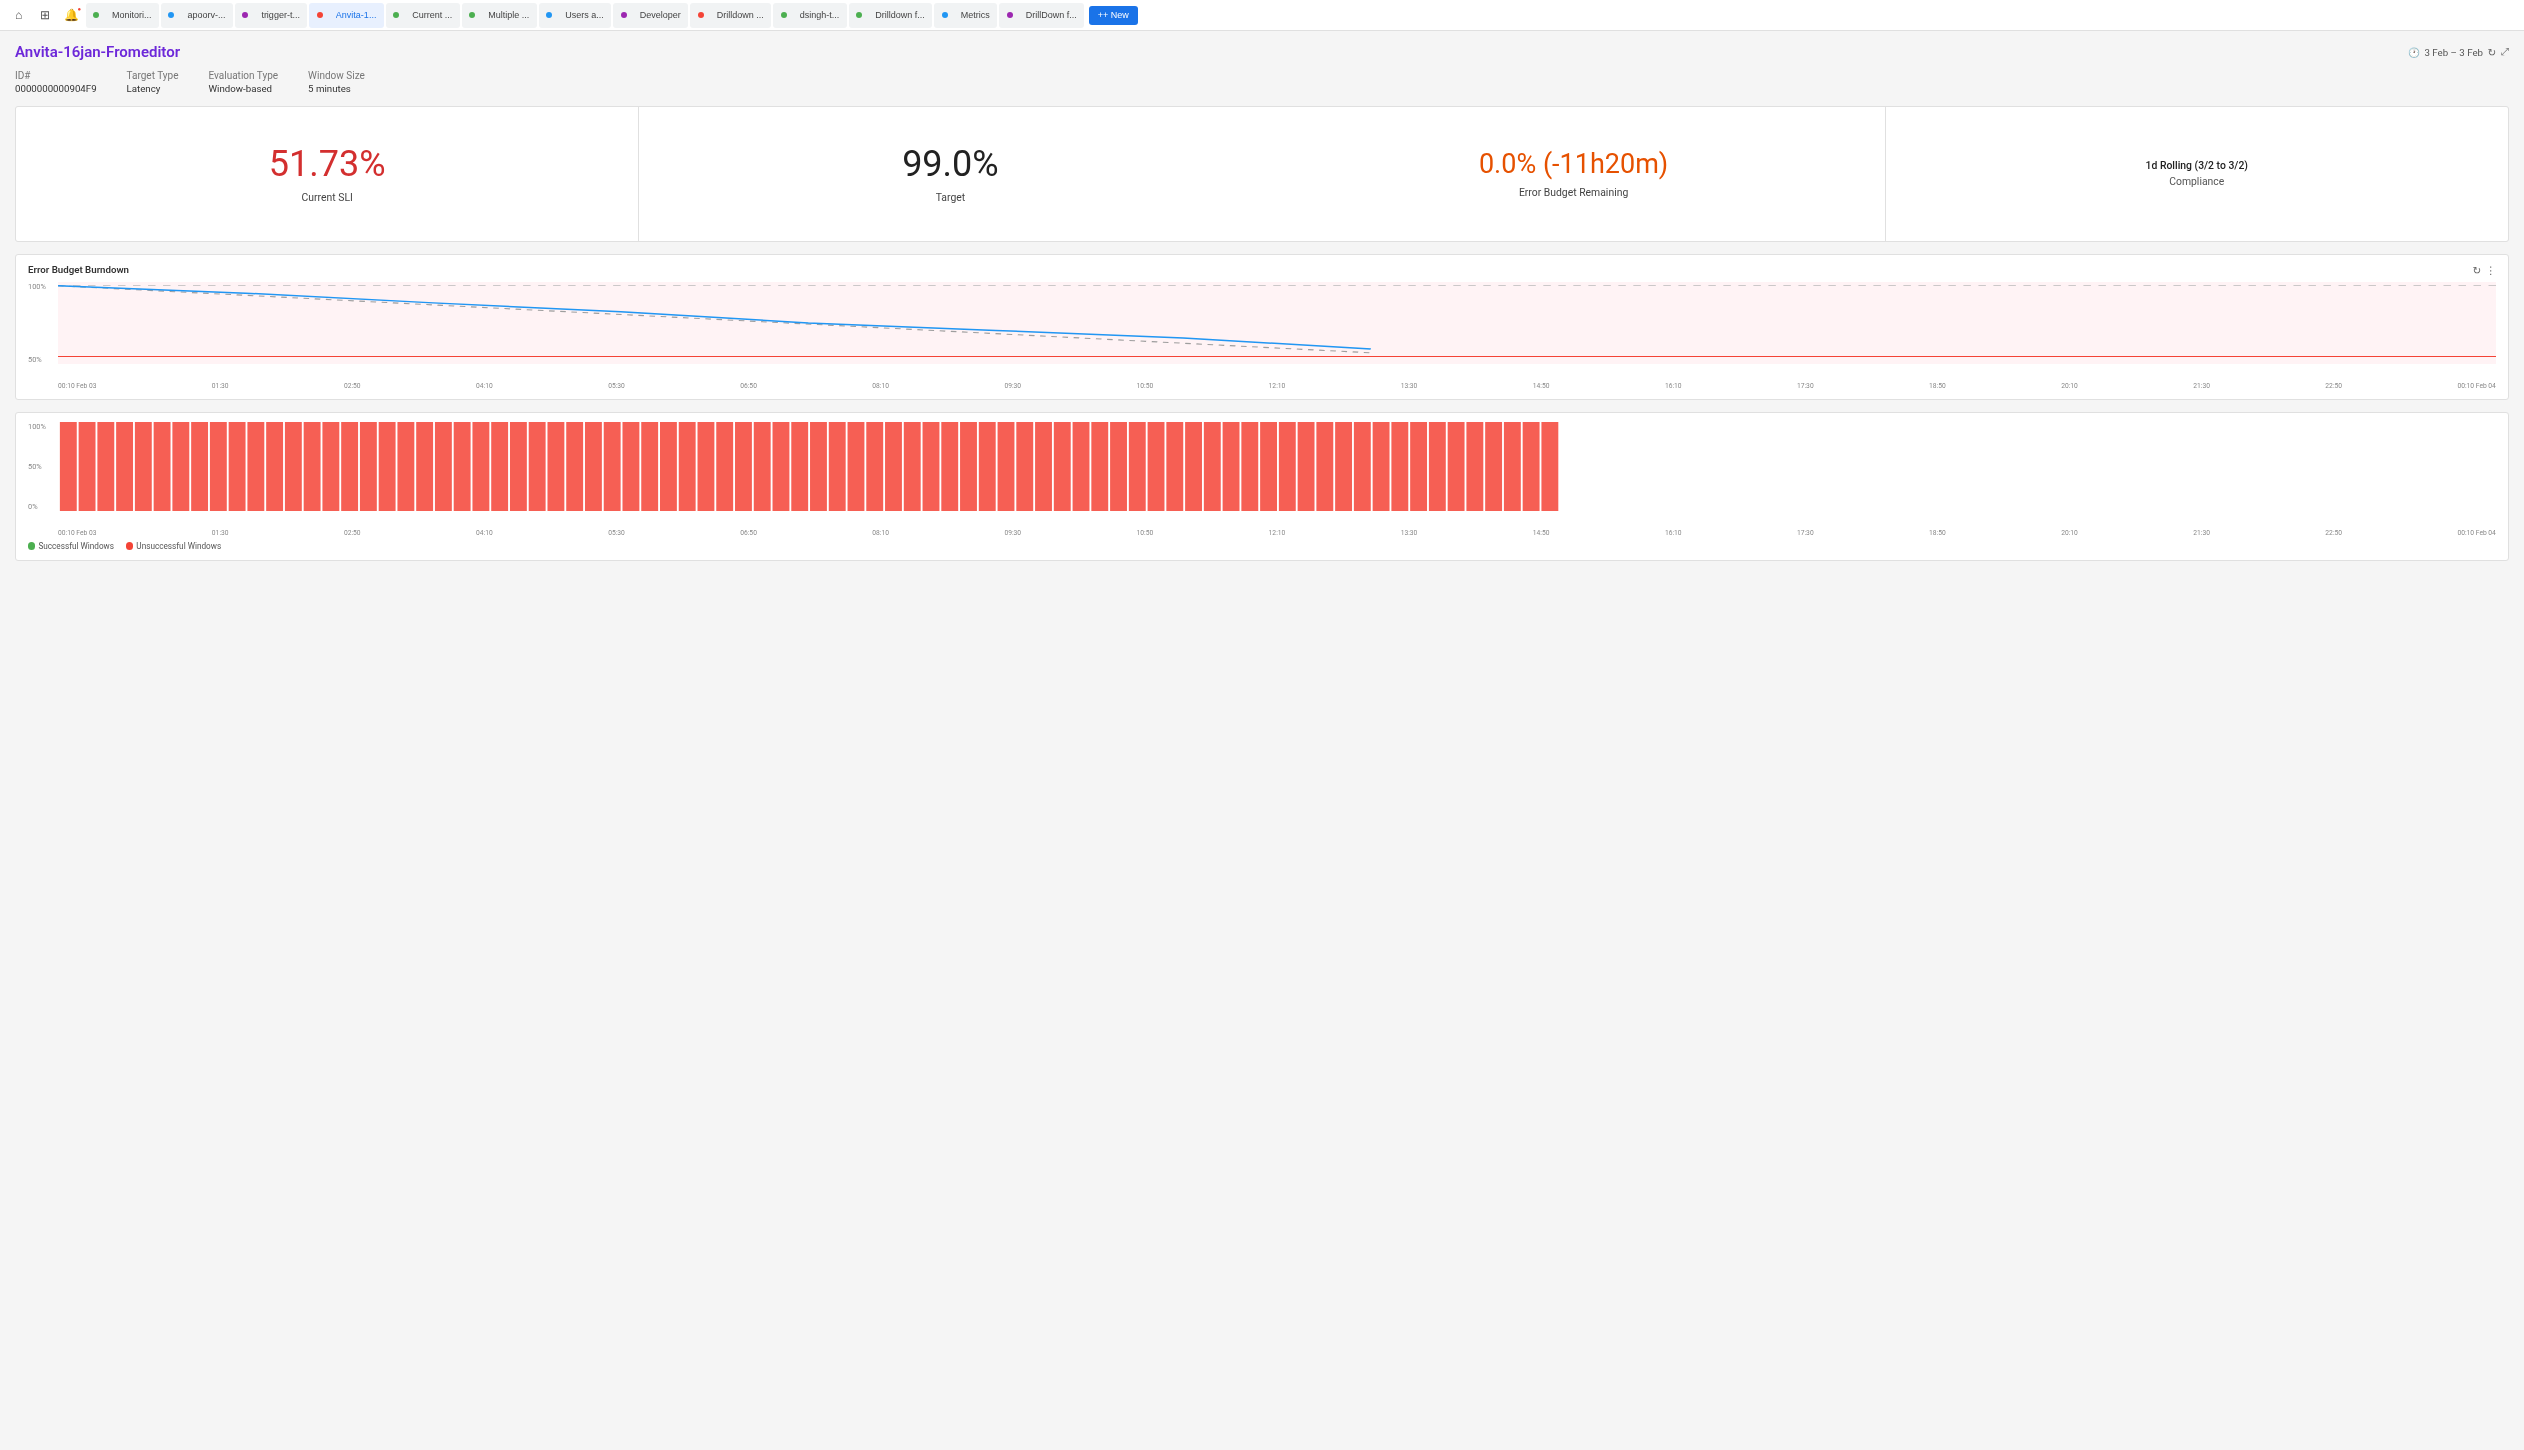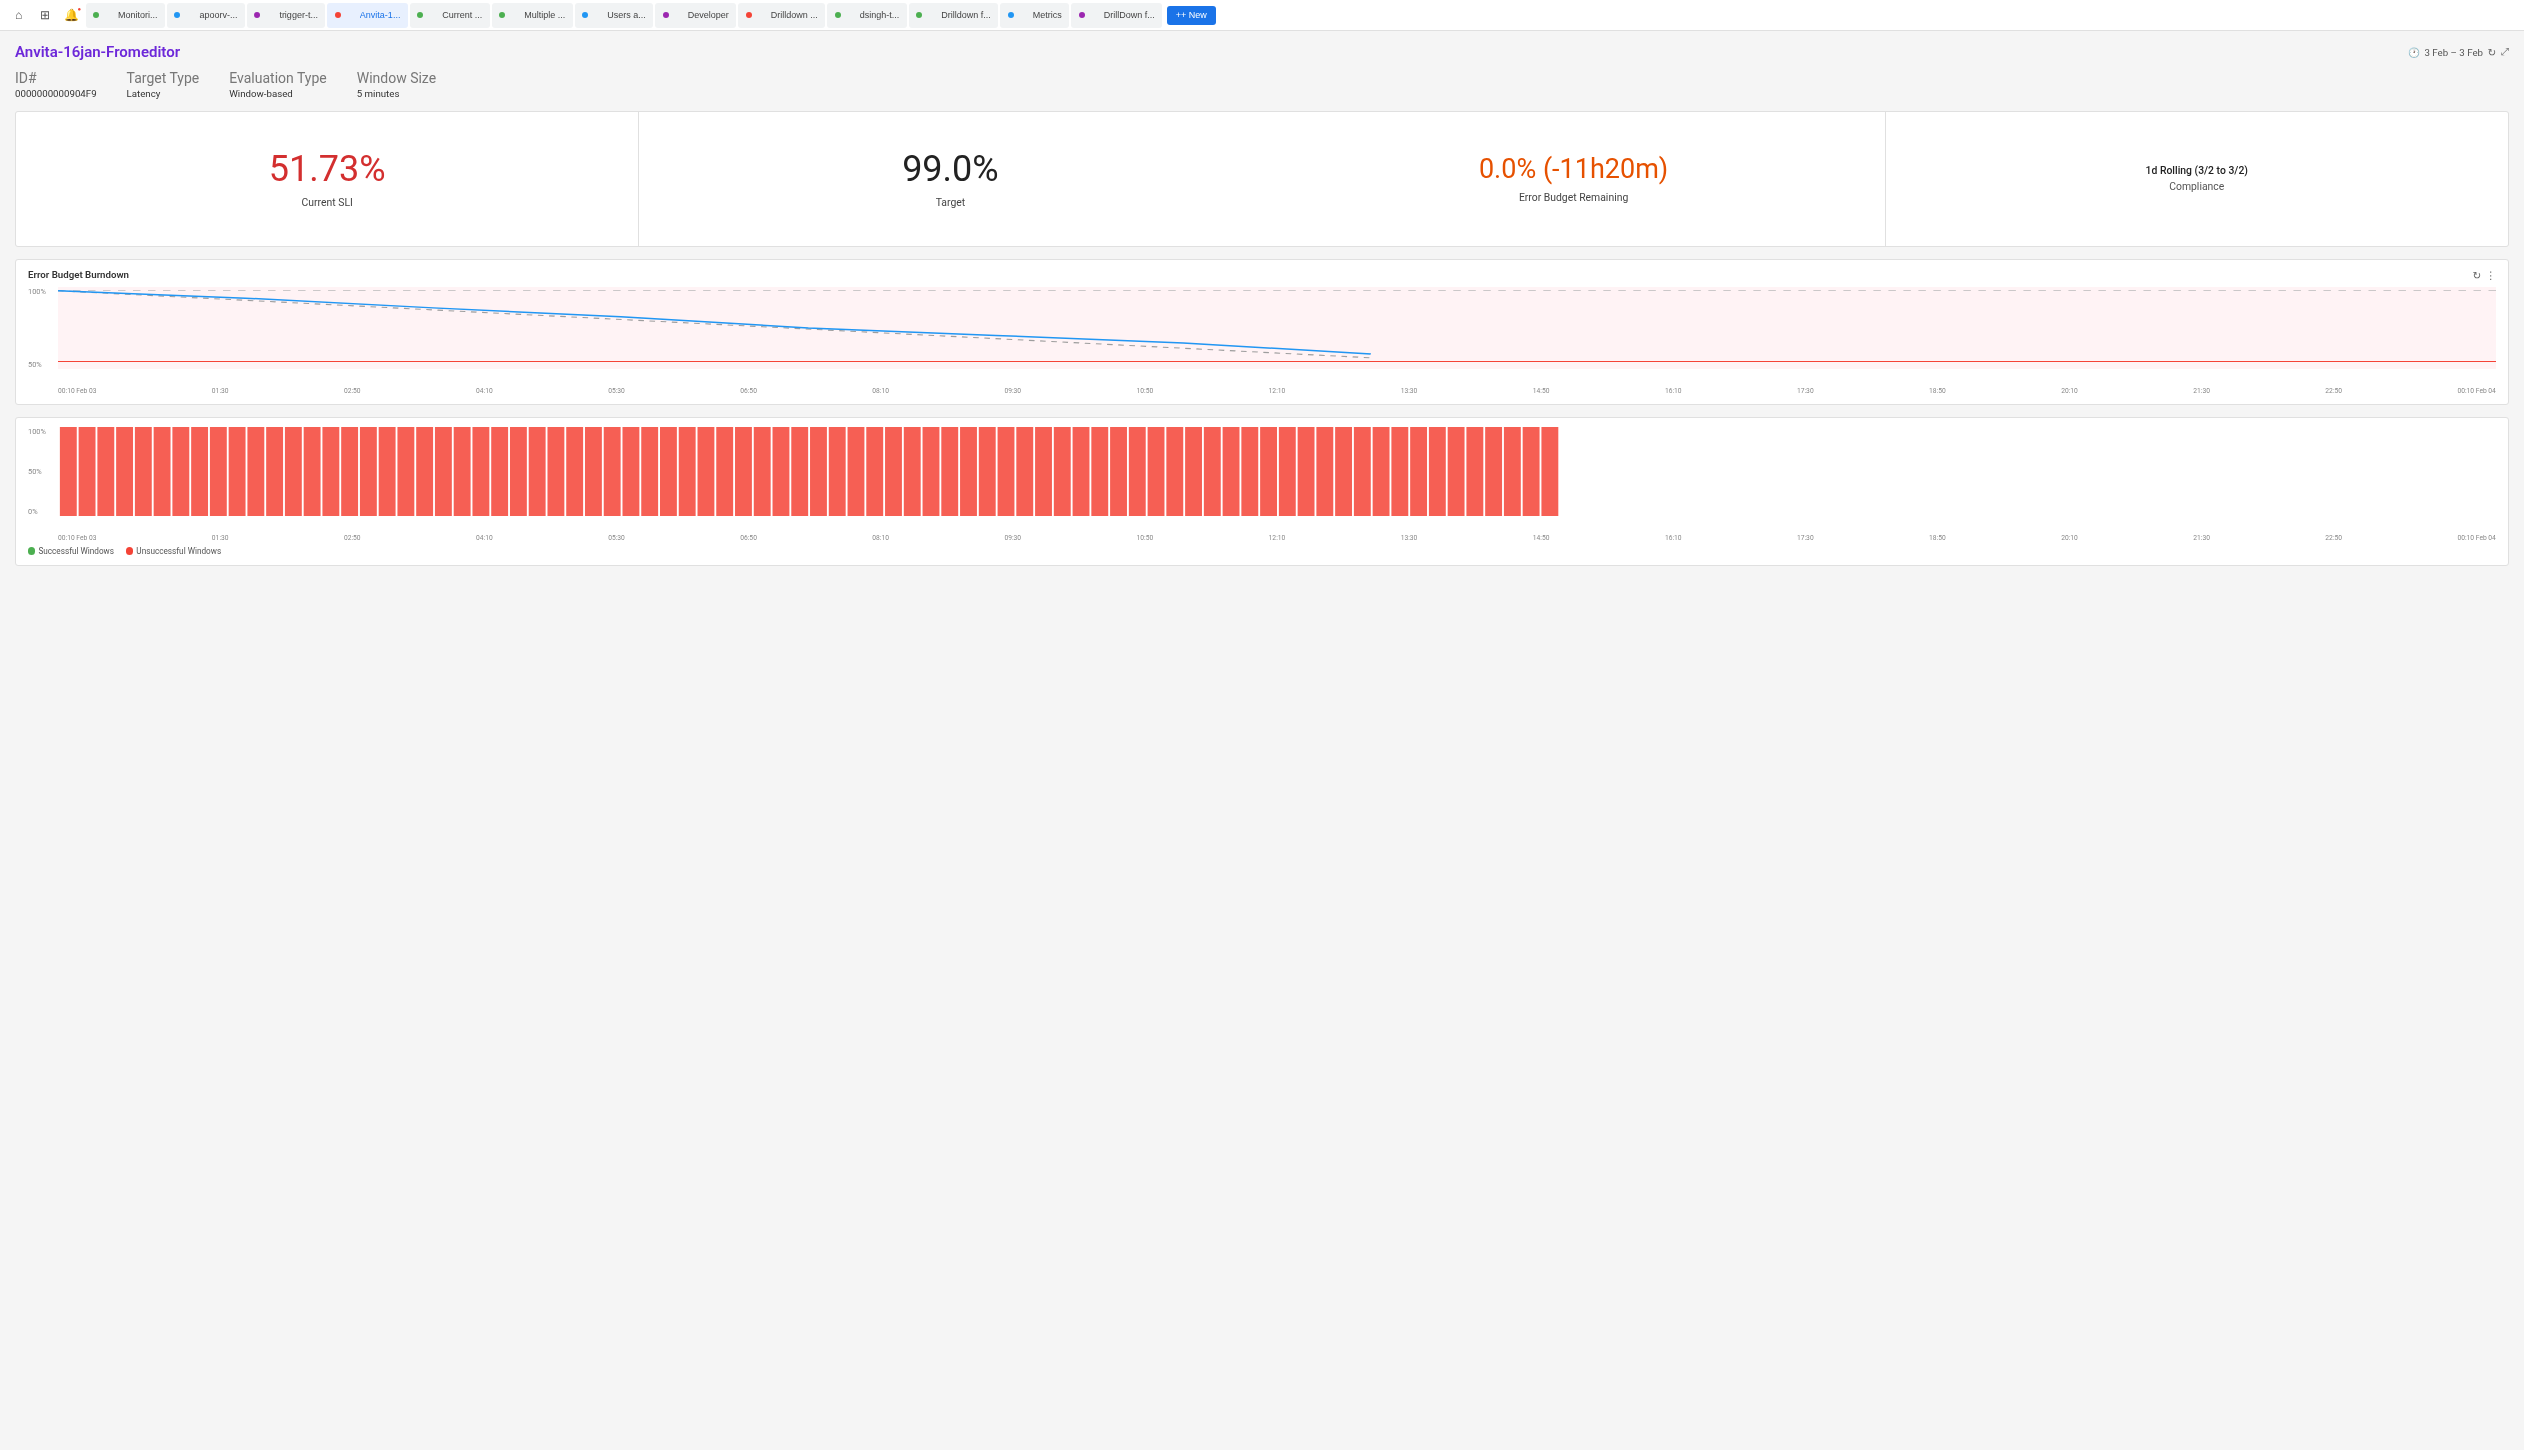--- a/index.html
+++ b/index.html
@@ -18,21 +18,21 @@
     }
     .nav-icon-btn {
       display: flex; align-items: center; justify-content: center;
       width: 25px; height: 25px; border-radius: 3px; border: none;
       background: transparent; cursor: pointer; color: #555; font-size: 12px;
       flex-shrink: 0;
     }
     .nav-tab {
       display: flex; align-items: center; height: 25px; padding: 0 7.4px;
       border-radius: 3px; border: none; background: #f1f3f4;
-      cursor: pointer; color: #444; font-size: 9px; gap: 19px;
+      cursor: pointer; color: #444; font-size: 9px; gap: 13px;
       white-space: nowrap; flex-shrink: 0;
     }
     .nav-tab.active-tab {
       background: #e8f0fe; color: #1a73e8;
     }
     .new-btn {
       display: flex; align-items: center; gap: 3px;
       background: #1a73e8; color: #fff; border: none; border-radius: 3px;
       padding: 4.5px 9px; cursor: pointer; font-size: 9px; font-weight: 500;
       flex-shrink: 0; margin-left: 3px;
@@ -41,21 +41,21 @@
     
     .main { padding: 12px 15px; background: #f5f5f5; min-height: calc(100vh - 31px); }
 
     
     .page-header { display: flex; align-items: center; justify-content: space-between; margin-bottom: 9px; }
     .page-title { font-size: 15px; font-weight: 600; color: #6d28d9; }
     .date-range { display: flex; align-items: center; gap: 4.5px; color: #555; font-size: 9.7px; }
 
     
     .meta-row { display: flex; gap: 30px; margin-bottom: 12px; }
-    .meta-item label { font-size: 14px; color: #777; display: block; margin-bottom: 1.5px; }
+    .meta-item label { font-size: 10px; color: #777; display: block; margin-bottom: 1.5px; }
     .meta-item span { font-size: 9.7px; color: #333; }
 
     
     .kpi-grid { display: grid; grid-template-columns: repeat(4, 1fr); gap: 0.7px; background: #e0e0e0; border: 0.7px solid #e0e0e0; border-radius: 3px; overflow: hidden; margin-bottom: 12px; }
     .kpi-card { background: #fff; display: flex; flex-direction: column; align-items: center; justify-content: center; padding: 30px 15px; min-height: 134px; }
     .kpi-value { font-size: 36px; font-weight: 400; margin-bottom: 6px; }
     .kpi-value.red { color: #d32f2f; }
     .kpi-value.dark { color: #222; }
     .kpi-value.orange { color: #e65100; }
     .kpi-label { font-size: 10.4px; color: #444; }

